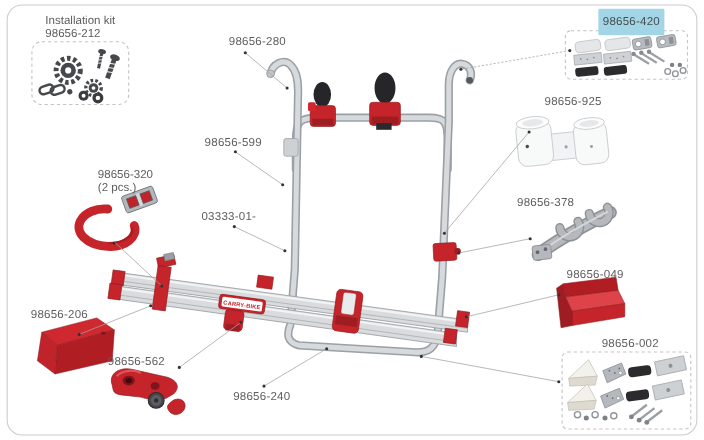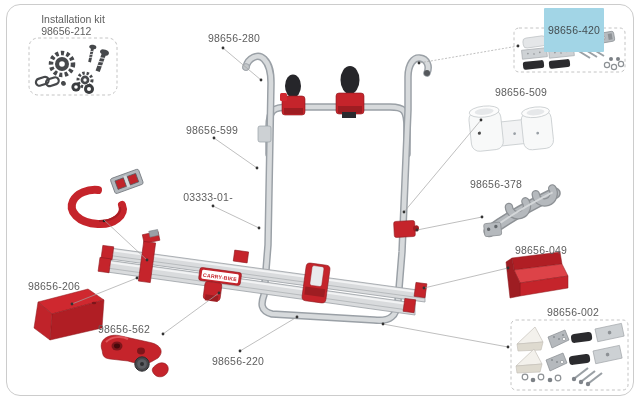--- a/index.html
+++ b/index.html
@@ -13,21 +13,21 @@
   }
   svg{position:absolute;left:0;top:0;}
   .lbl{
     position:absolute;transform:translateX(-50%);
     font-size:10.5px;color:#5e5e5e;white-space:nowrap;letter-spacing:.2px;
   }
   .lbl-block{
     position:absolute;transform:translateX(-50%);
     font-size:10.5px;color:#5e5e5e;text-align:left;line-height:12px;white-space:nowrap;
   }
-  .hl{background:#a2d5e6;color:#444e52;padding:16px 4px;border-radius:1px;}
+  .hl{background:#a2d5e6;color:#444e52;padding:6px 4px;border-radius:1px;}
   
   .tube-o{fill:none;stroke:#9aa0a6;stroke-width:7.5;stroke-linecap:round;stroke-linejoin:round;}
   .tube-i{fill:none;stroke:#d7dadc;stroke-width:4.6;stroke-linecap:round;stroke-linejoin:round;}
   .leader{stroke:#a3a3a3;stroke-width:.7;}
   .ldot{fill:#333;}
   .dashbox{fill:#ffffff;stroke:#c4c4c4;stroke-width:1;stroke-dasharray:3 2.6;}
   .redp{fill:#c5242b;stroke:#8e1a1f;stroke-width:.6;}
 </style>
 </head>
 <body>
@@ -360,24 +360,28 @@
     </g>
   </svg>
 
   <div class="lbl-block" style="left:73px;top:13px">
     <div>Installation kit</div>
     <div>98656-212</div>
   </div>
 
   <div class="lbl" style="left:234px;top:32px">98656-280</div>
   <div class="lbl hl" style="left:574px;top:8px">98656-420</div>
-  <div class="lbl" style="left:521px;top:86px">98656-509</div>
+  <div class="lbl" style="left:521px;top:86px">98656-925</div>
   <div class="lbl" style="left:496px;top:178px">98656-378</div>
   <div class="lbl" style="left:541px;top:244px">98656-049</div>
   <div class="lbl" style="left:573px;top:306px">98656-002</div>
 
+  <div class="lbl-block" style="left:114px;top:153px">
+    <div>98656-320</div>
+    <div>(2 pcs.)</div>
+  </div>
 
   <div class="lbl" style="left:54px;top:280px">98656-206</div>
   <div class="lbl" style="left:124px;top:323px">98656-562</div>
-  <div class="lbl" style="left:238px;top:355px">98656-220</div>
+  <div class="lbl" style="left:238px;top:355px">98656-240</div>
   <div class="lbl" style="left:212px;top:124px">98656-599</div>
   <div class="lbl" style="left:208px;top:191px">03333-01-</div>
 </div>
 
 </body></html>

